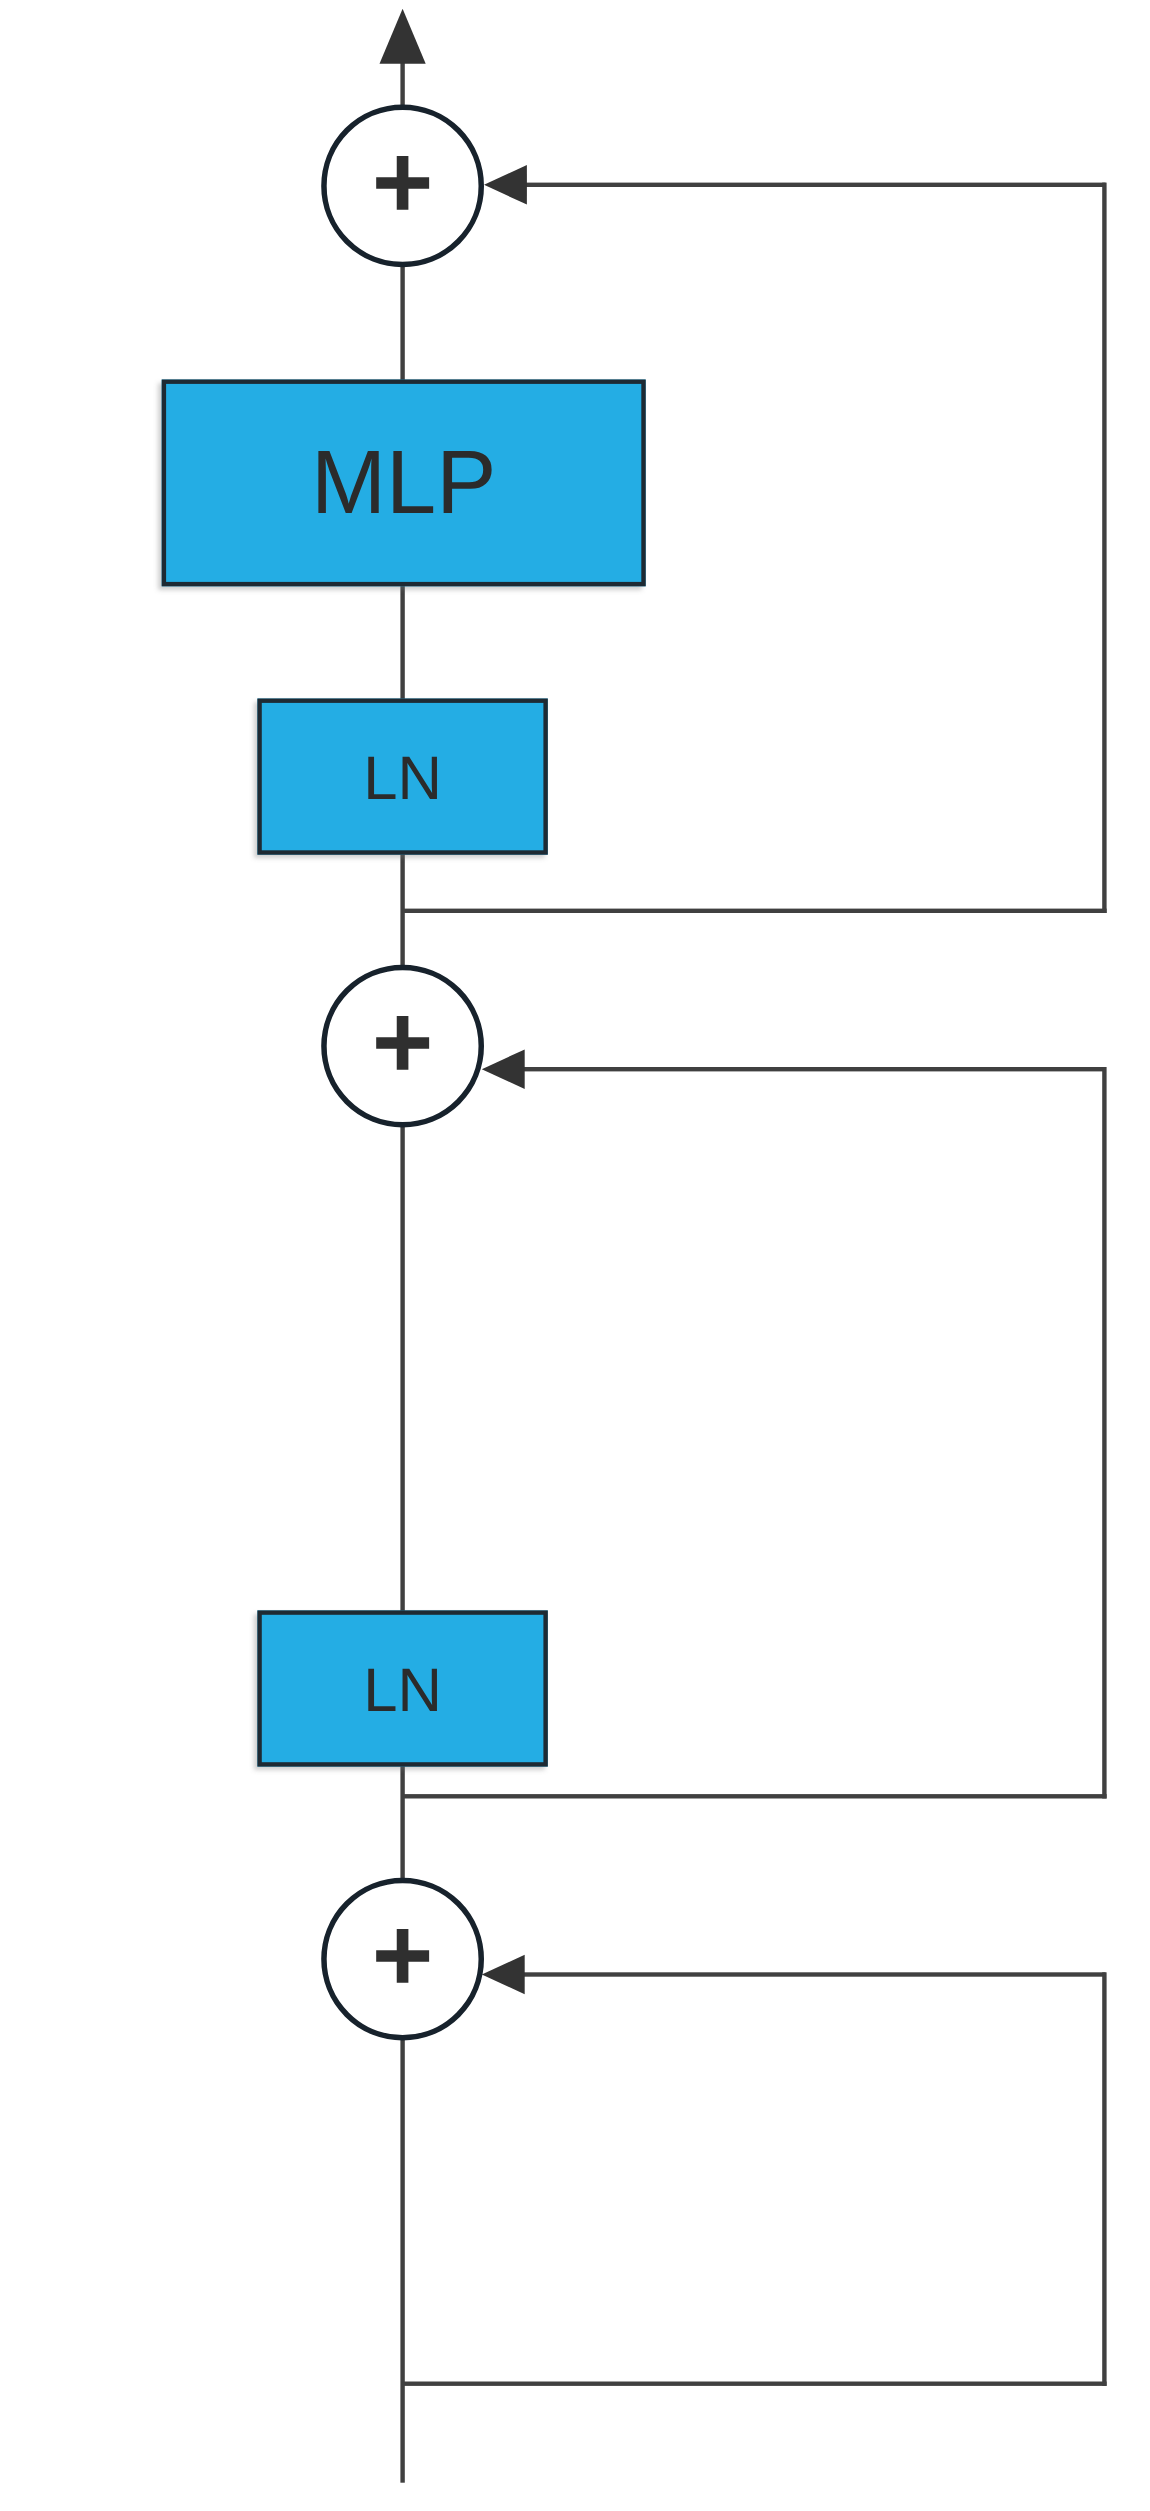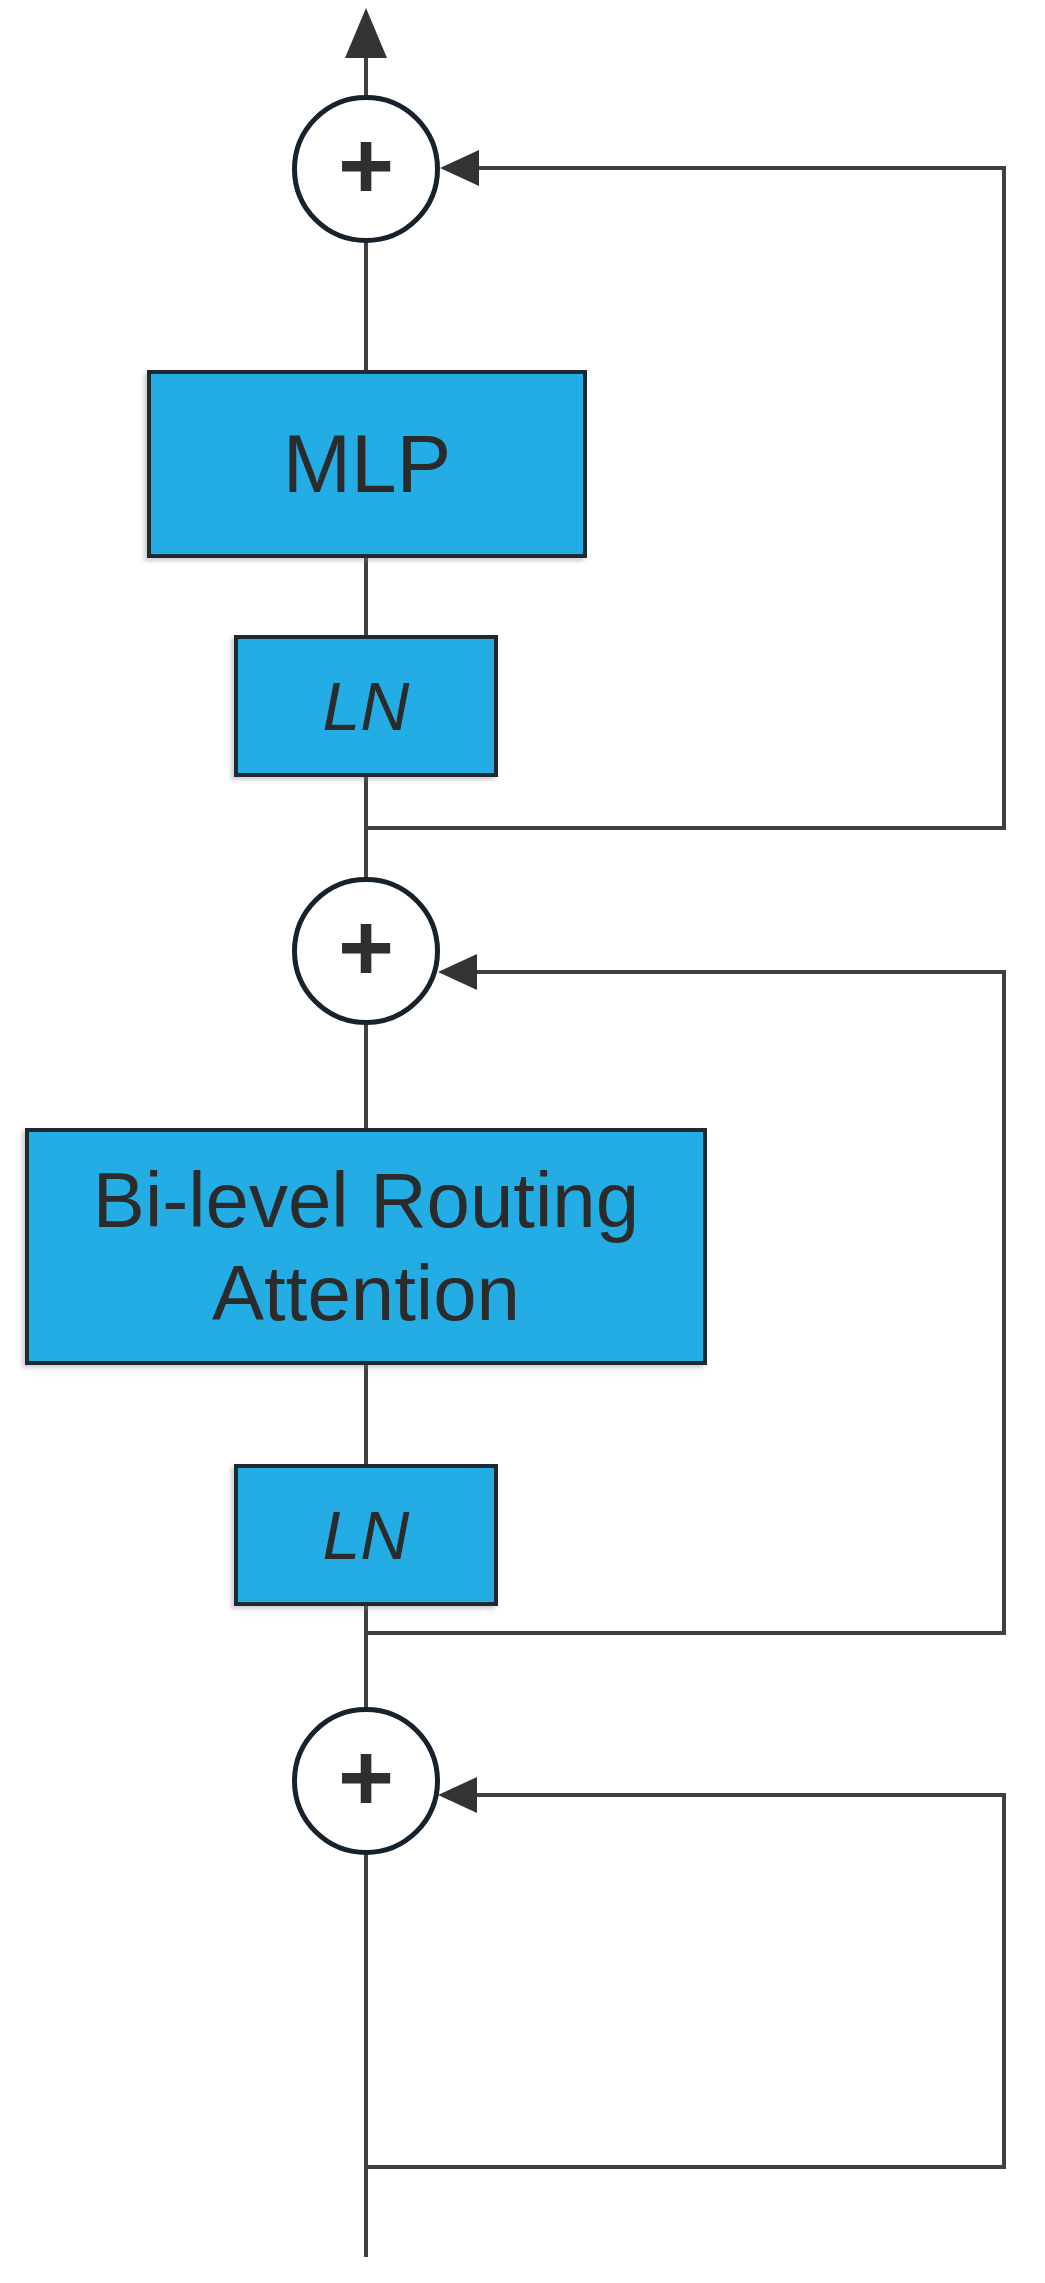--- a/index.html
+++ b/index.html
@@ -60,21 +60,21 @@
     border-right: 39px solid var(--arrow-color);
   }
   .arrowhead-up {
     position: absolute;
     width: 0; height: 0;
     border-left: 21px solid transparent;
     border-right: 21px solid transparent;
     border-bottom: 50px solid var(--arrow-color);
   }
   .label-lg { font-size: 82px; }
-  .label-md { font-size: 68px; font-style: italic; }
+  .label-md { font-size: 56px; }
   .label-attn { font-size: 78px; line-height: 1.18; }
 </style>
 </head>
 <body>
 
 <div class="canvas">
 
   <div class="line" style="left:364px; top:46px; width:4px; height:2211px;"></div>
 
   <div class="arrowhead-up" style="left:345px; top:8px;"></div>
@@ -99,30 +99,27 @@
   </div>
 
   <div class="add-node" style="left:292px; top:877px;">
     <span class="plus-glyph">+</span>
   </div>
 
   <div class="add-node" style="left:292px; top:1707px;">
     <span class="plus-glyph">+</span>
   </div>
 
-  <div class="block label-lg" style="left:147px; top:345px; width:440px; height:188px;margin-top:25px;">
+  <div class="block label-lg" style="left:147px; top:345px; width:440px; height:188px;">
     <span>MLP</span>
   </div>
 
   <div class="block label-md" style="left:234px; top:635px; width:264px; height:142px;">
     <span>LN</span>
   </div>
 
-  <div class="block label-attn" style="left:25px; top:1128px; width:682px; height:237px;">
-    <span>Bi-level Routing Attention</span>
-  </div>
 
   <div class="block label-md" style="left:234px; top:1464px; width:264px; height:142px;">
     <span>LN</span>
   </div>
 
 
 </div>
 
 </body></html>

